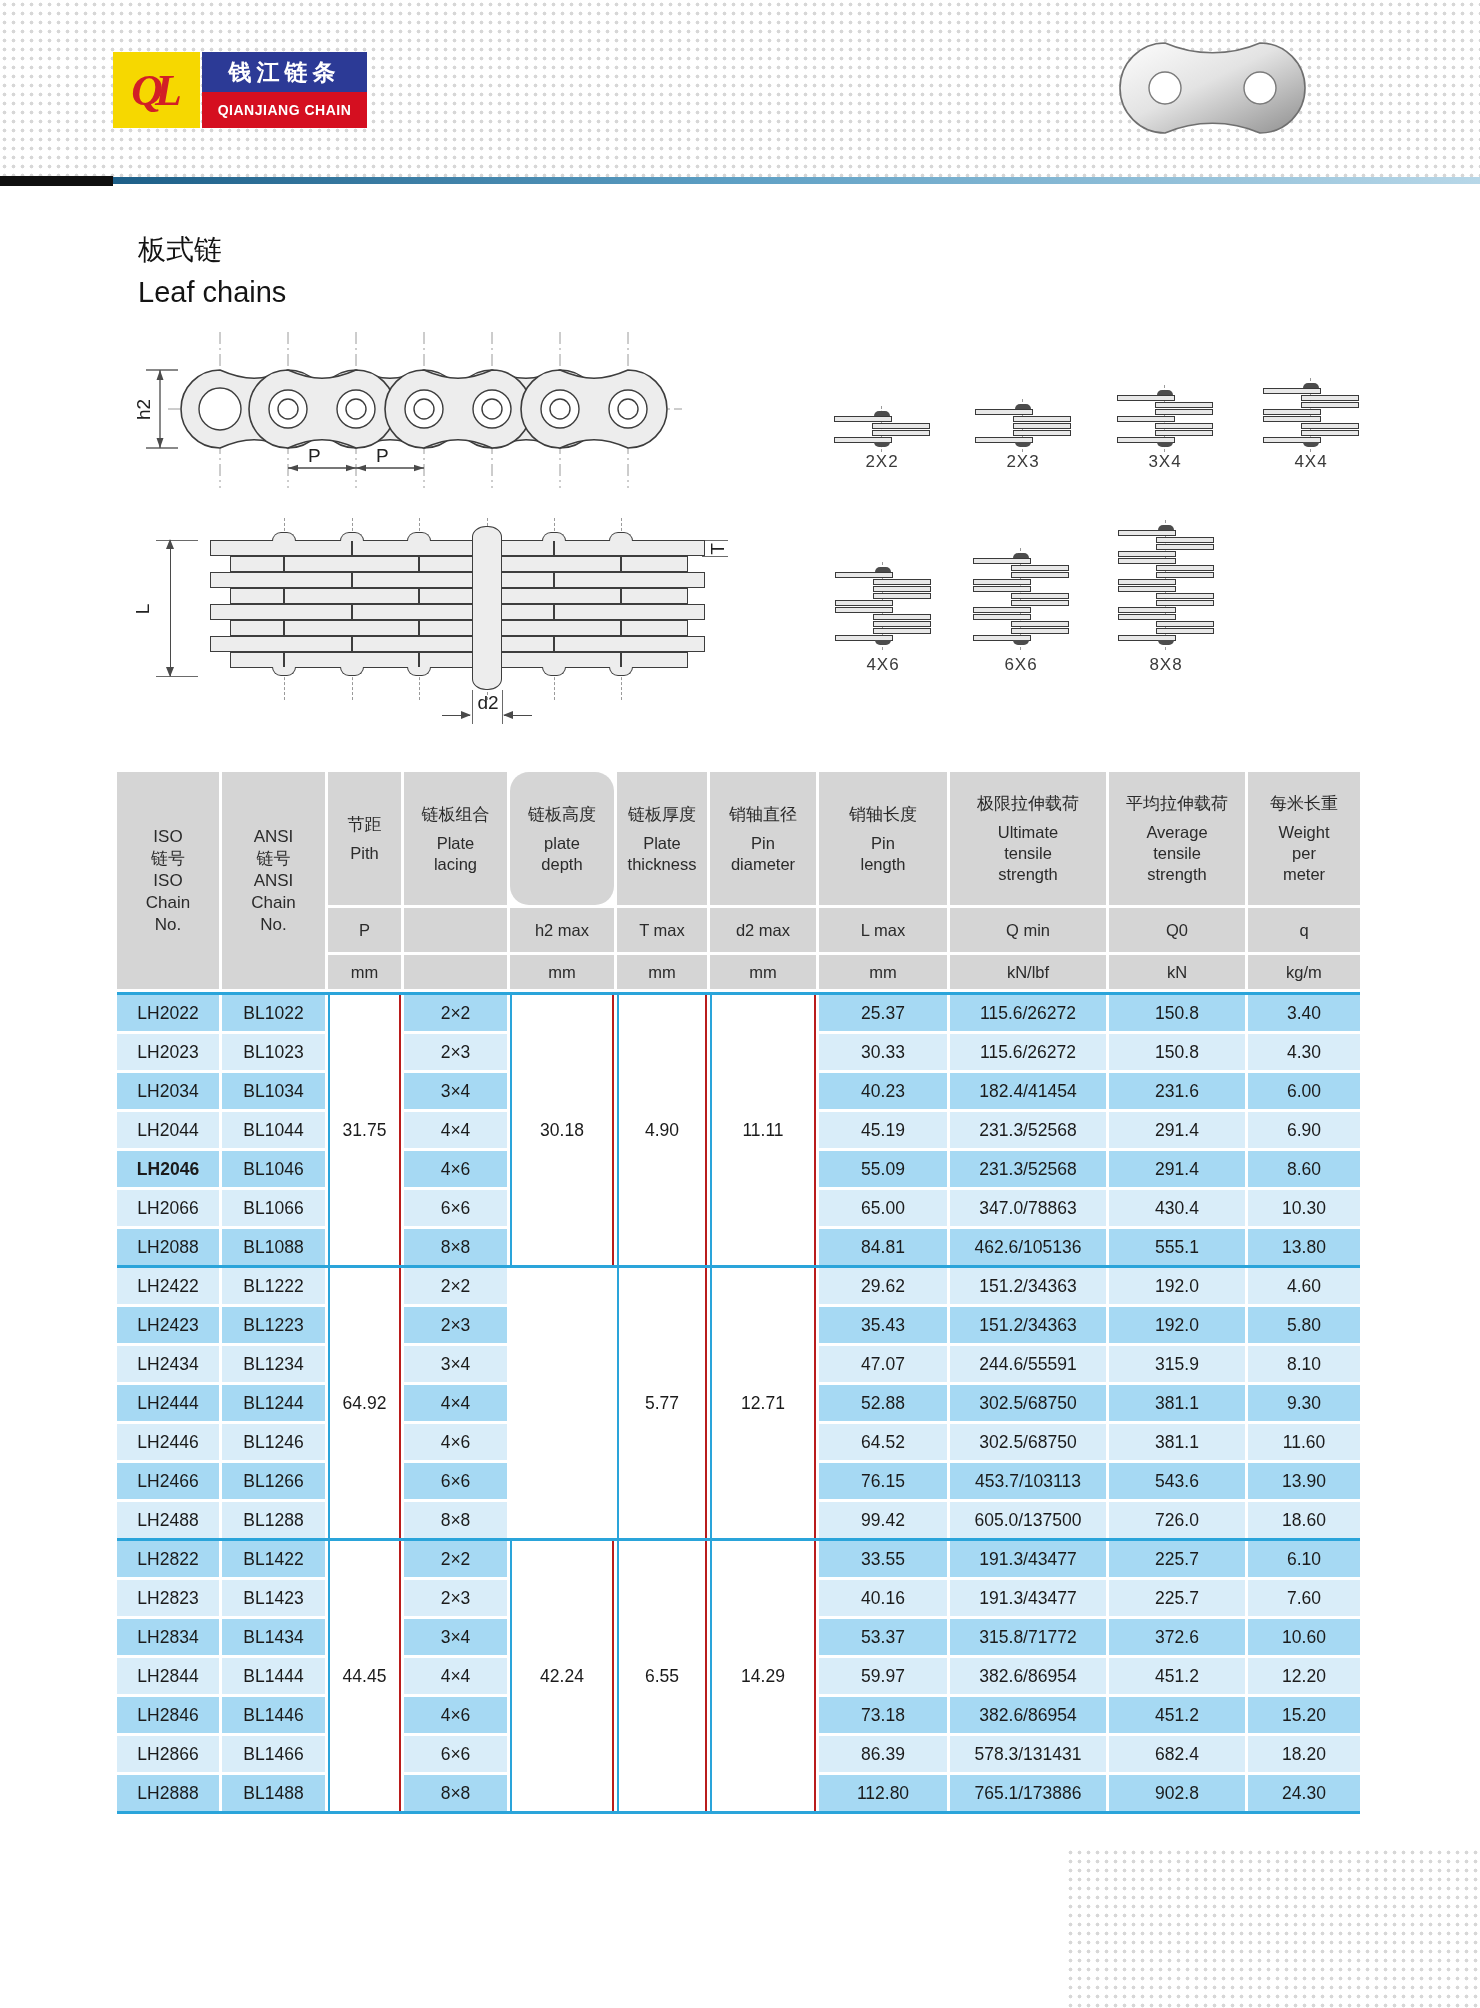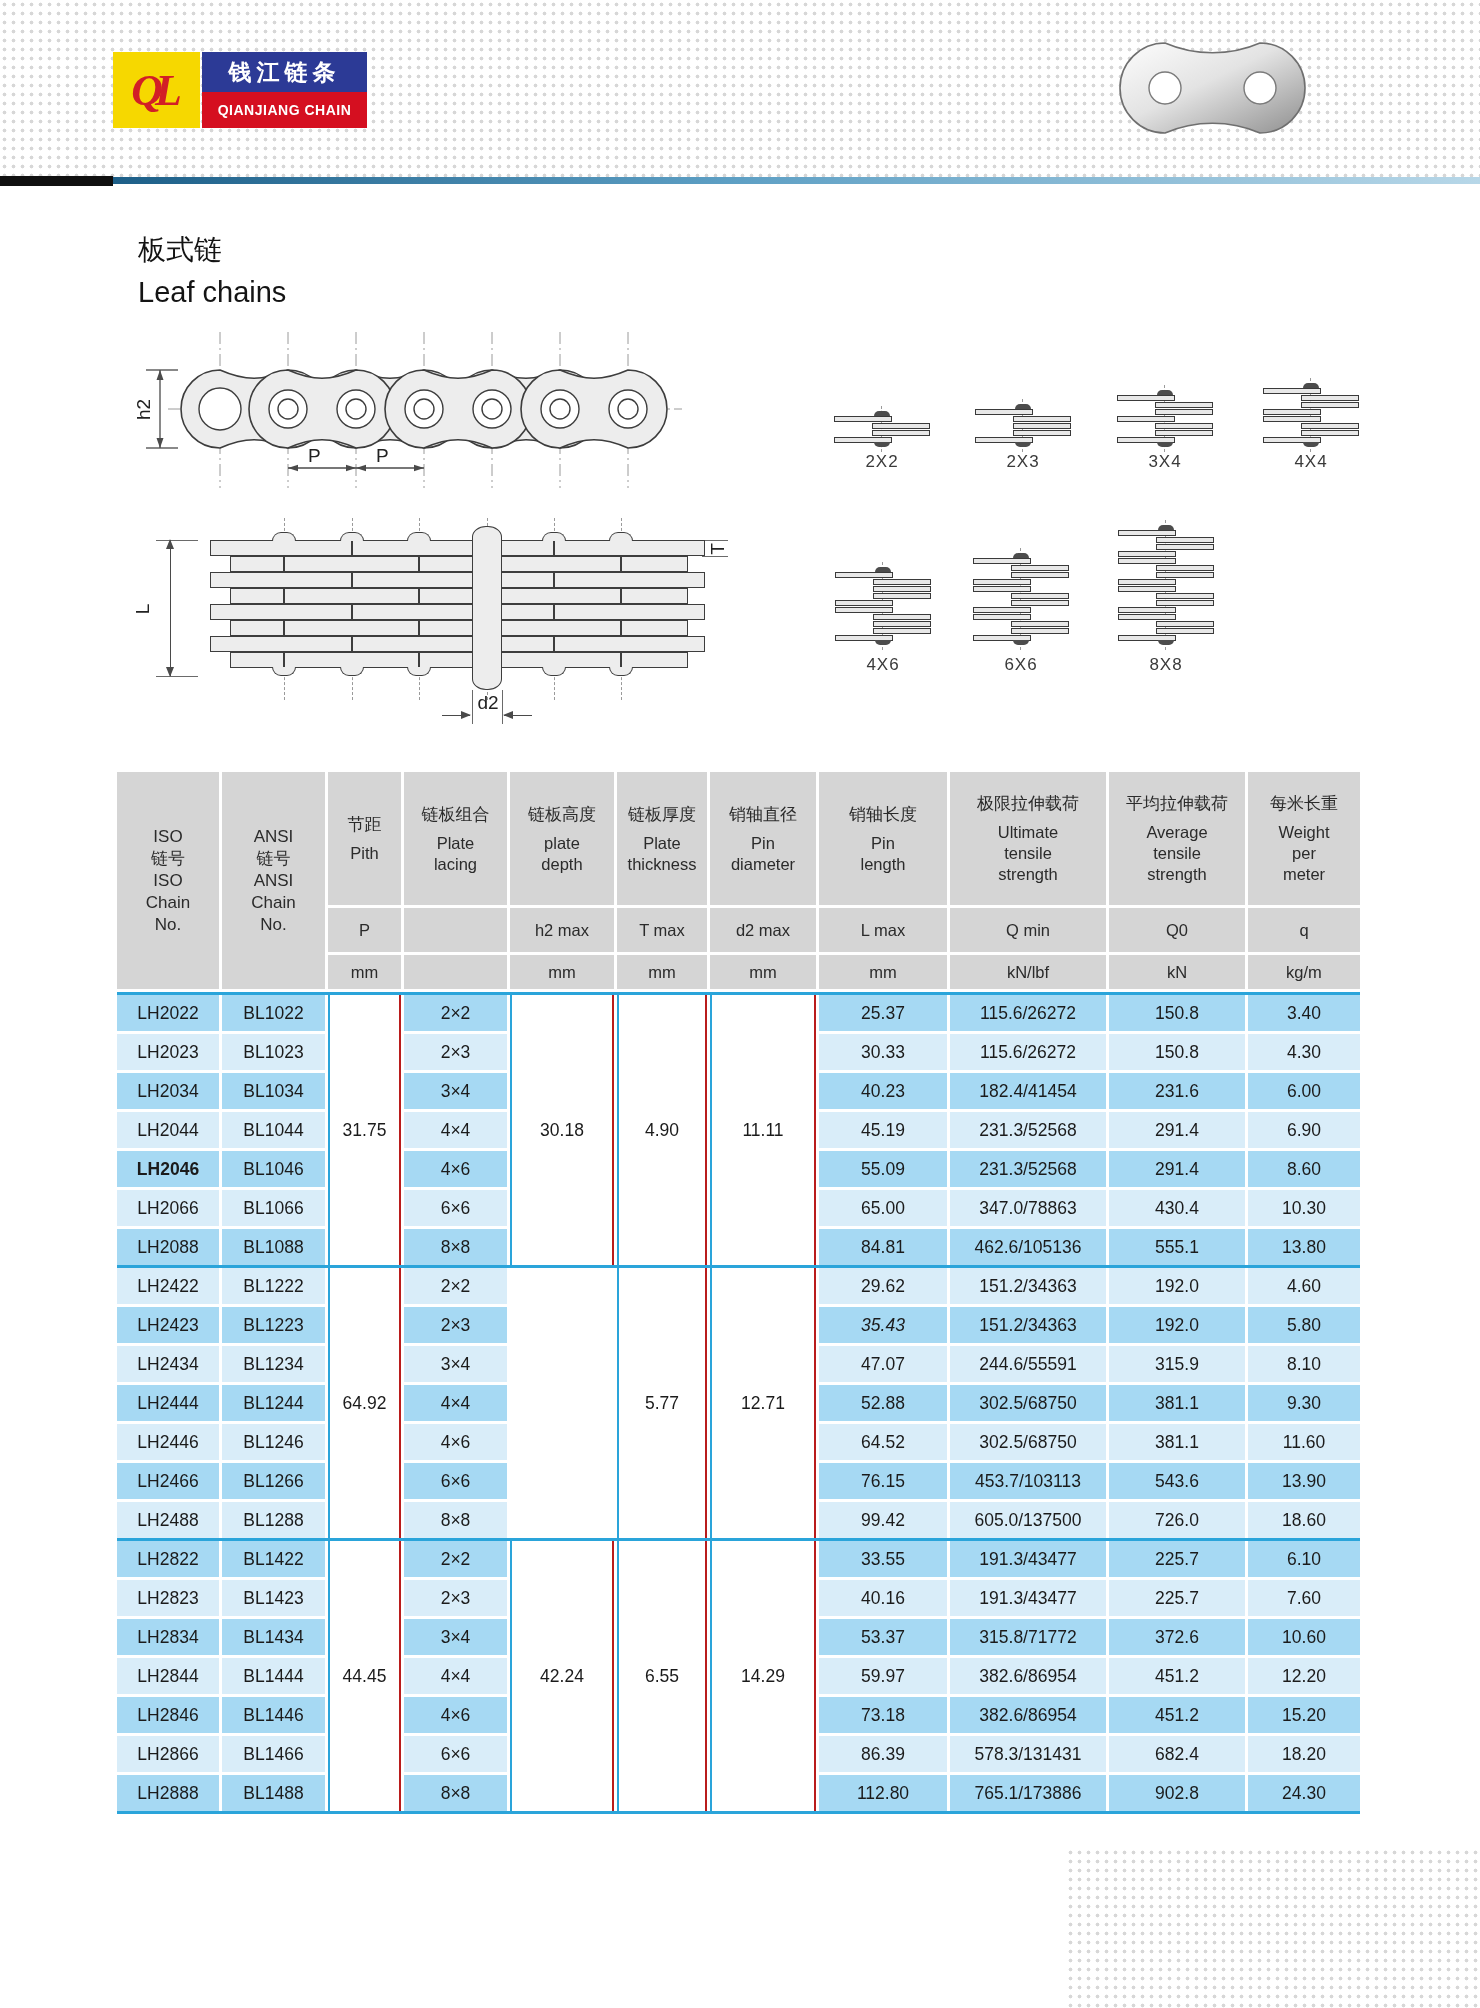--- a/index.html
+++ b/index.html
@@ -369,21 +369,21 @@
 
       <div class="hcell" style="grid-column:3;grid-row:1;">
         <div class="hcn">节距</div>
         <div class="hen">Pith</div>
       </div>
       <div class="hcell" style="grid-column:4;grid-row:1;">
         <div class="hcn">链板组合</div>
         <div class="hen">Plate
 lacing</div>
       </div>
-      <div class="hcell" style="grid-column:5;grid-row:1;">
+      <div class="hcell" style="grid-column:5;grid-row:1;border-radius:19px;">
         <div class="hcn">链板高度</div>
         <div class="hen">plate
 depth</div>
       </div>
       <div class="hcell" style="grid-column:6;grid-row:1;">
         <div class="hcn">链板厚度</div>
         <div class="hen">Plate
 thickness</div>
       </div>
       <div class="hcell" style="grid-column:7;grid-row:1;">
@@ -493,21 +493,21 @@
         <div class="cell light" style="grid-area: 8 / 1;">LH2422</div>
         <div class="cell light" style="grid-area: 8 / 2;">BL1222</div>
         <div class="cell light" style="grid-area: 8 / 4;">2×2</div>
         <div class="cell light" style="grid-area: 8 / 8;">29.62</div>
         <div class="cell light" style="grid-area: 8 / 9;">151.2/34363</div>
         <div class="cell light" style="grid-area: 8 / 10;">192.0</div>
         <div class="cell light" style="grid-area: 8 / 11;">4.60</div>
         <div class="cell dark" style="grid-area: 9 / 1;">LH2423</div>
         <div class="cell dark" style="grid-area: 9 / 2;">BL1223</div>
         <div class="cell dark" style="grid-area: 9 / 4;">2×3</div>
-        <div class="cell dark" style="grid-area: 9 / 8; font-style: italic;">35.43</div>
+        <div class="cell dark" style="grid-area: 9 / 8;">35.43</div>
         <div class="cell dark" style="grid-area: 9 / 9;">151.2/34363</div>
         <div class="cell dark" style="grid-area: 9 / 10;">192.0</div>
         <div class="cell dark" style="grid-area: 9 / 11;">5.80</div>
         <div class="cell light" style="grid-area: 10 / 1;">LH2434</div>
         <div class="cell light" style="grid-area: 10 / 2;">BL1234</div>
         <div class="cell light" style="grid-area: 10 / 4;">3×4</div>
         <div class="cell light" style="grid-area: 10 / 8;">47.07</div>
         <div class="cell light" style="grid-area: 10 / 9;">244.6/55591</div>
         <div class="cell light" style="grid-area: 10 / 10;">315.9</div>
         <div class="cell light" style="grid-area: 10 / 11;">8.10</div>

